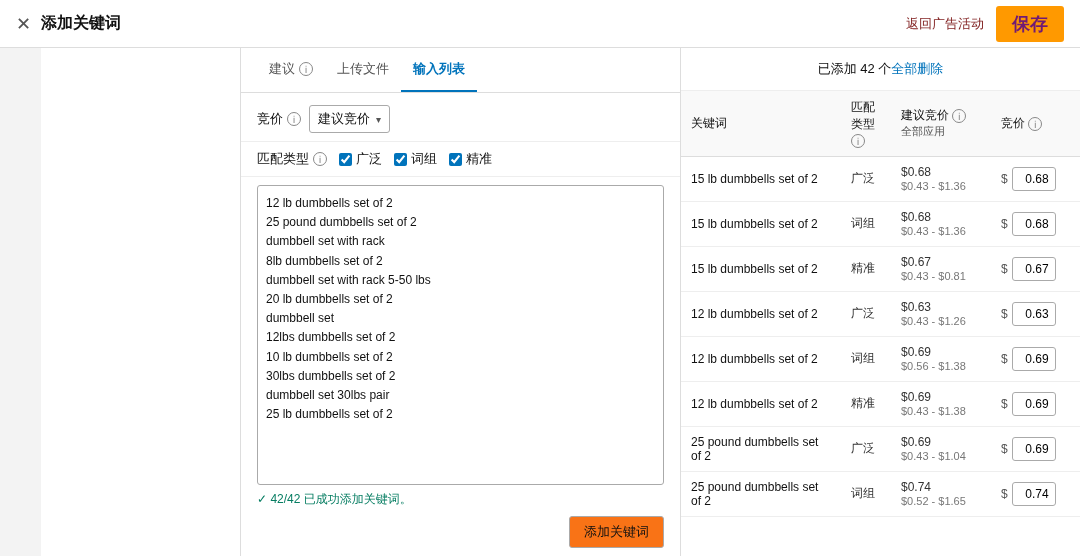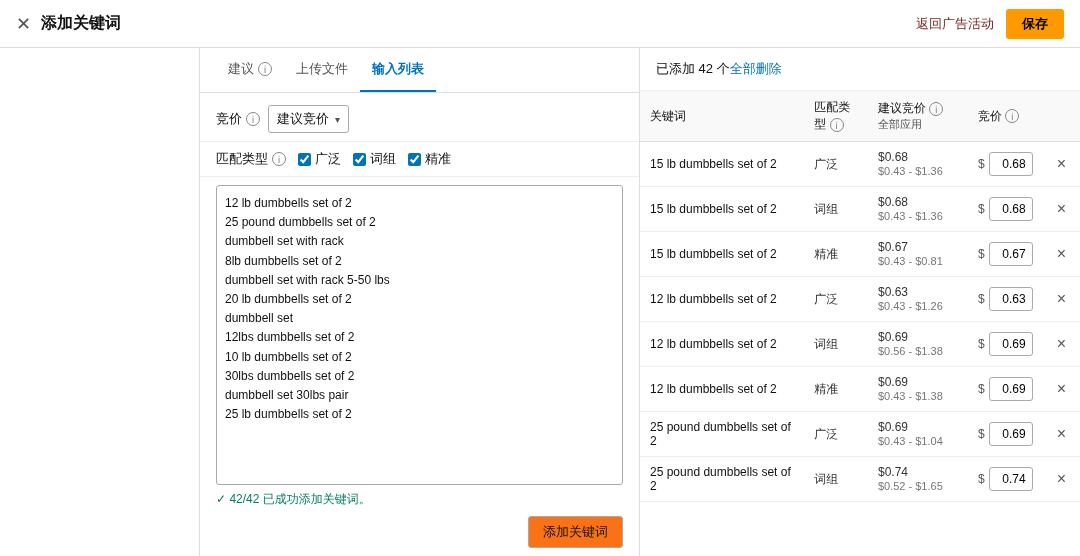--- a/index.html
+++ b/index.html
@@ -42,33 +42,34 @@
       align-items: center;
       gap: 12px;
     }
     .topbar-link {
       color: #7f1d1d;
       cursor: pointer;
       font-size: 13px;
     }
     .topbar-save-btn {
       background: #ff9900;
-      color: #000000;
+      color: #701a75;
       border: none;
       padding: 6px 16px;
       border-radius: 3px;
       cursor: pointer;
-      font-size: 13px;
+      font-size: 18px;
       font-weight: 600;
     }
 
     
     .main {
       display: flex;
       height: calc(556px - 48px);
+      margin-left: 41px;
     }
 
     
     .left-nav {
       width: 200px;
       background: #fff;
       border-right: 1px solid #ddd;
       min-height: 100%;
     }
 
@@ -235,21 +236,21 @@
       background: #fff;
       display: flex;
       flex-direction: column;
       overflow: hidden;
     }
 
     .right-header {
       padding: 12px 16px;
       display: flex;
       align-items: center;
-      justify-content: flex-start;
+      justify-content: center;
       border-bottom: 1px solid #eee;
     }
     .right-header-title {
       font-size: 13px;
       font-weight: 500;
     }
     .delete-all-link {
       color: #0073bb;
       cursor: pointer;
       font-size: 13px;

